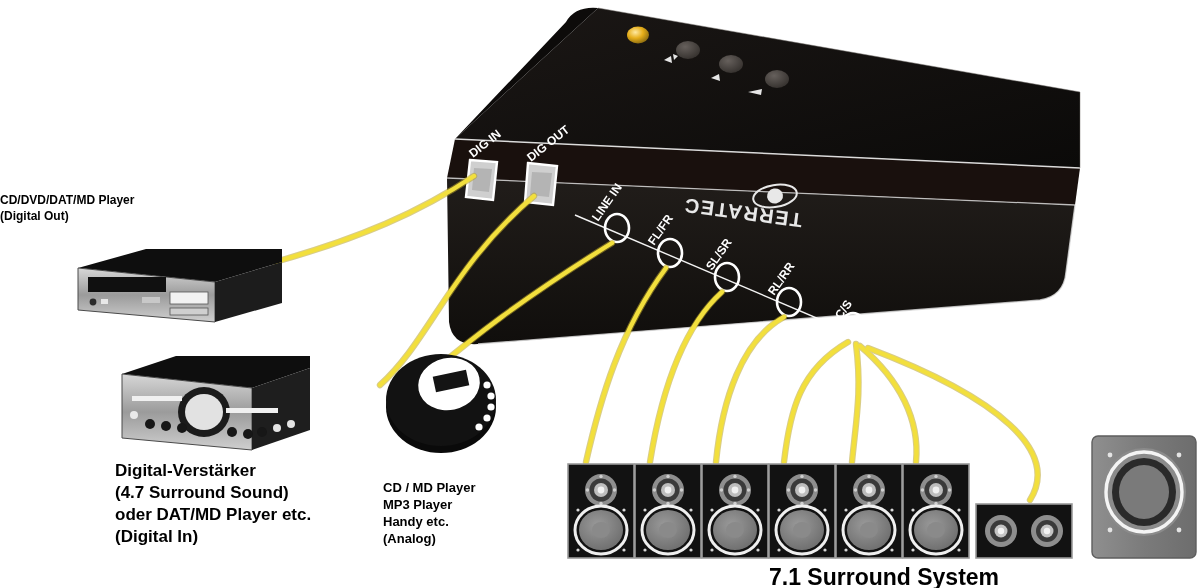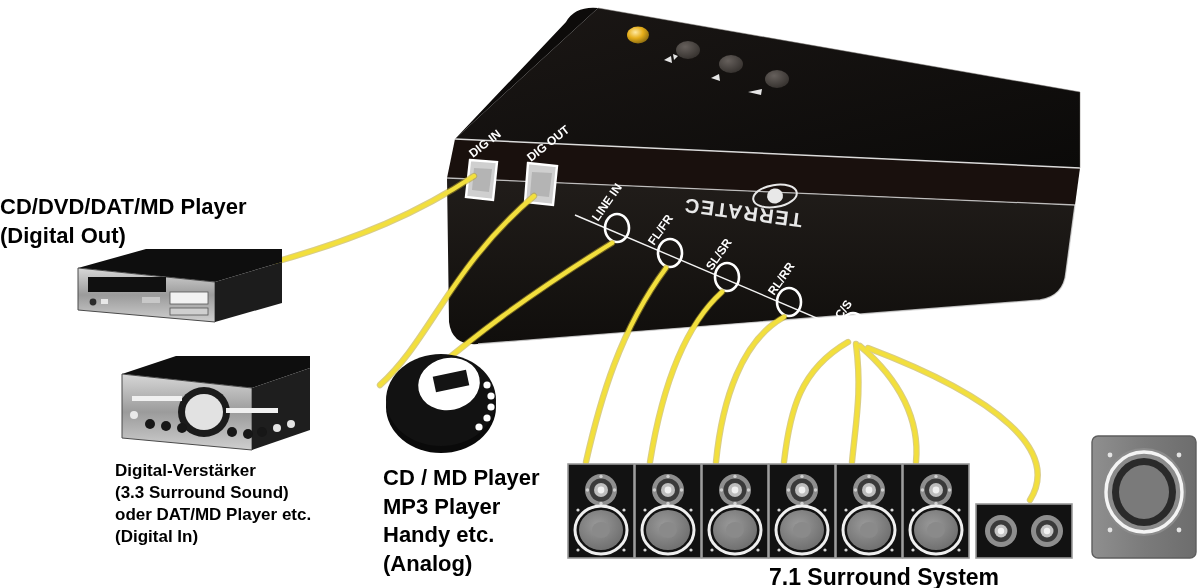--- a/index.html
+++ b/index.html
@@ -3,23 +3,23 @@
 <meta charset="utf-8">
 <style>
   html,body{margin:0;padding:0;}
   body{
     width:1200px;height:588px;background:#ffffff;position:relative;overflow:hidden;
     font-family:"Liberation Sans",sans-serif;
   }
   #stage{position:absolute;left:0;top:0;width:1200px;height:588px;}
   #art{position:absolute;left:0;top:0;}
   .lbl{position:absolute;font-weight:bold;color:#000;white-space:pre;line-height:1.30;}
-  #lbl-cddvd{left:0px;top:193px;font-size:22px;}
+  #lbl-cddvd{left:0px;top:193px;font-size:12px;}
   #lbl-amp{left:115px;top:460px;font-size:17px;}
-  #lbl-port{left:383px;top:464px;font-size:22px;}
+  #lbl-port{left:383px;top:480px;font-size:13px;}
   #lbl-surround{left:769px;top:563px;font-size:23px;}
 </style>
 </head>
 <body>
 
 <div id="stage">
 
   <svg id="art" width="1200" height="588" viewBox="0 0 1200 588">
     <defs>
       <linearGradient id="gFront" x1="0" y1="0" x2="0" y2="1">
@@ -248,21 +248,21 @@
       <circle cx="1110" cy="455" r="2.4" fill="#e4e4e4"></circle>
       <circle cx="1179" cy="455" r="2.4" fill="#e4e4e4"></circle>
       <circle cx="1110" cy="530" r="2.4" fill="#e4e4e4"></circle>
       <circle cx="1179" cy="530" r="2.4" fill="#e4e4e4"></circle>
     </g>
   </svg>
 
   <div class="lbl" id="lbl-cddvd">CD/DVD/DAT/MD Player
 (Digital Out)</div>
   <div class="lbl" id="lbl-amp">Digital-Verstärker
-(3.3 Surround Sound)
+(4.7 Surround Sound)
 oder DAT/MD Player etc.
 (Digital In)</div>
   <div class="lbl" id="lbl-port">CD / MD Player
 MP3 Player
 Handy etc.
 (Analog)</div>
   <div class="lbl" id="lbl-surround">7.1 Surround System</div>
 
 </div>
 

